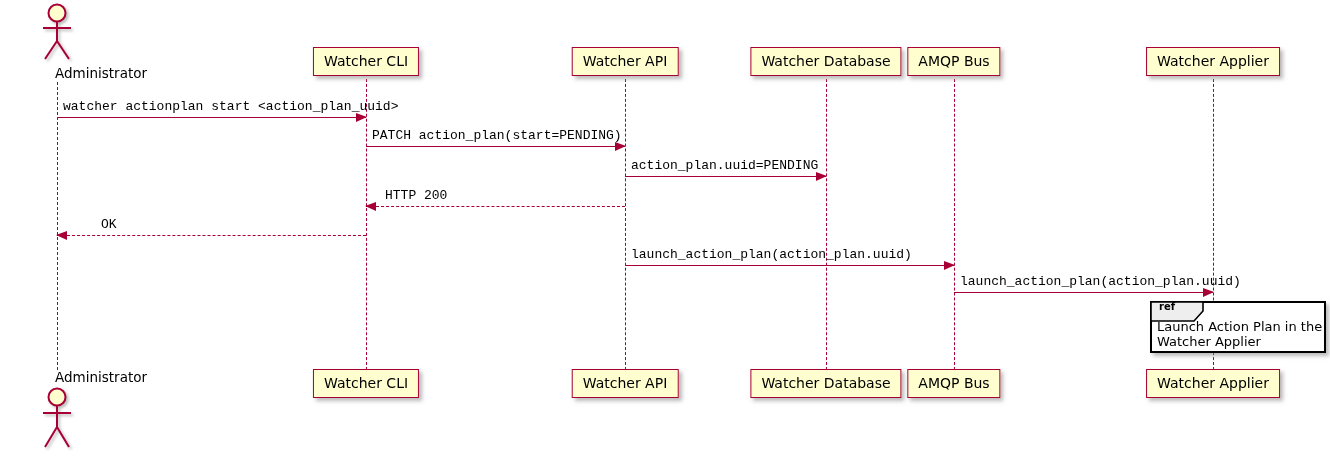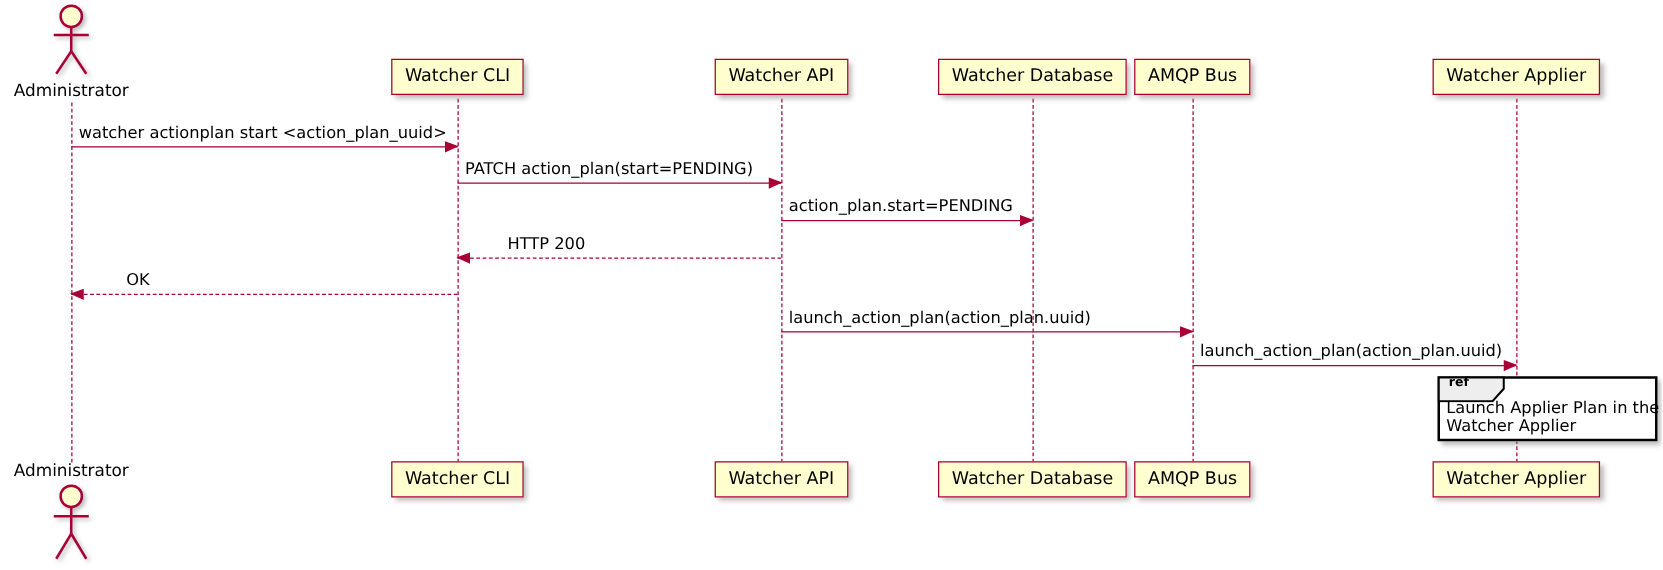--- a/index.html
+++ b/index.html
@@ -9,34 +9,34 @@
   }
   .lifeline { position:absolute; width:0; border-left:1px dashed #A80036; }
   .participant {
     position:absolute; transform:translateX(-50%);
     background:#FEFECE; border:1.6px solid #A80036;
     padding:5px 10px 6px 10px; font-size:14px; white-space:nowrap;
     box-shadow:3px 3px 4px rgba(130,130,130,0.55);
     text-align:right;
   }
   .actor-figure { position:absolute; filter:drop-shadow(2.5px 2.5px 1.5px rgba(130,130,130,0.55)); }
-  .actor-label { position:absolute; transform:translateX(-50%); font-size:13.5px; white-space:nowrap; }
+  .actor-label { position:absolute; transform:translateX(-50%); font-size:13.5px; white-space:nowrap;margin-left:44px; }
   .msg { position:absolute; height:0; }
   .msg .line { position:absolute; left:0; right:0; top:0; height:0; border-top:1px solid #A80036; }
   .msg.dashed .line { border-top-style:dashed; }
   .msg .head-right {
     position:absolute; right:-1px; top:-4px; width:0; height:0;
     border-left:11px solid #A80036; border-top:4px solid transparent; border-bottom:5px solid transparent;
   }
   .msg .head-left {
     position:absolute; left:-1px; top:-4px; width:0; height:0;
     border-right:11px solid #A80036; border-top:4px solid transparent; border-bottom:5px solid transparent;
   }
-  .msg .msg-label { position:absolute; bottom:3px; left:6px; white-space:nowrap; font-size:13px; }
-  .msg .off22 { left:40px;margin-top:12px; }
+  .msg .msg-label { position:absolute; bottom:3px; left:6px; white-space:nowrap; font-size:13px;font-family:Liberation Mono, monospace; }
+  .msg .off22 { left:19px;margin-top:12px; }
   .msg .off12 { left:12px;margin-left:32px; }
   .ref-box {
     position:absolute; left:1150px; top:301px; width:172px; height:48px;
     background:#ffffff; border:2px solid #000;
     box-shadow:3px 3px 4px rgba(130,130,130,0.55);
   }
   .ref-header { position:absolute; top:-2px; left:-2px; width:62px; height:21px; }
   .ref-keyword { position:absolute; top:0px; left:9px; font-weight:bold; font-size:10px; }
   .ref-text { position:absolute; top:16px; left:5px; right:3px; font-size:13px; line-height:15px; white-space:nowrap; }
 </style>
@@ -77,21 +77,21 @@
 
   <div class="msg" style="left:366px; top:146px; width:259px;">
     <div class="line"></div>
     <div class="head-right"></div>
     <div class="msg-label">PATCH action_plan(start=PENDING)</div>
   </div>
 
   <div class="msg" style="left:625px; top:176px; width:201px;">
     <div class="line"></div>
     <div class="head-right"></div>
-    <div class="msg-label">action_plan.start=PENDING</div>
+    <div class="msg-label">action_plan.uuid=PENDING</div>
   </div>
 
   <div class="msg dashed" style="left:366px; top:206px; width:259px;">
     <div class="line"></div>
     <div class="head-left"></div>
     <div class="msg-label off22">HTTP 200</div>
   </div>
 
   <div class="msg dashed" style="left:57px; top:235px; width:309px;">
     <div class="line"></div>
@@ -112,21 +112,21 @@
   </div>
 
   <div class="ref-box">
     <div class="ref-header">
       <svg width="62" height="21" viewBox="0 0 62 21">
         <path d="M1,1 H53 V10 L44,20 H1 Z" fill="#EEEEEE" stroke="#000000" stroke-width="1.6"></path>
       </svg>
       <span class="ref-keyword">ref</span>
     </div>
     <div class="ref-text">
-      <div>Launch Applier Plan in the</div>
+      <div>Launch Action Plan in the</div>
       <div>Watcher Applier</div>
     </div>
   </div>
 
   <div class="participant" style="left:366px; top:369px;">Watcher CLI</div>
   <div class="participant" style="left:625px; top:369px;">Watcher API</div>
   <div class="participant" style="left:826px; top:369px;">Watcher Database</div>
   <div class="participant" style="left:954px; top:369px;">AMQP Bus</div>
   <div class="participant" style="left:1213px; top:369px;">Watcher Applier</div>
 

